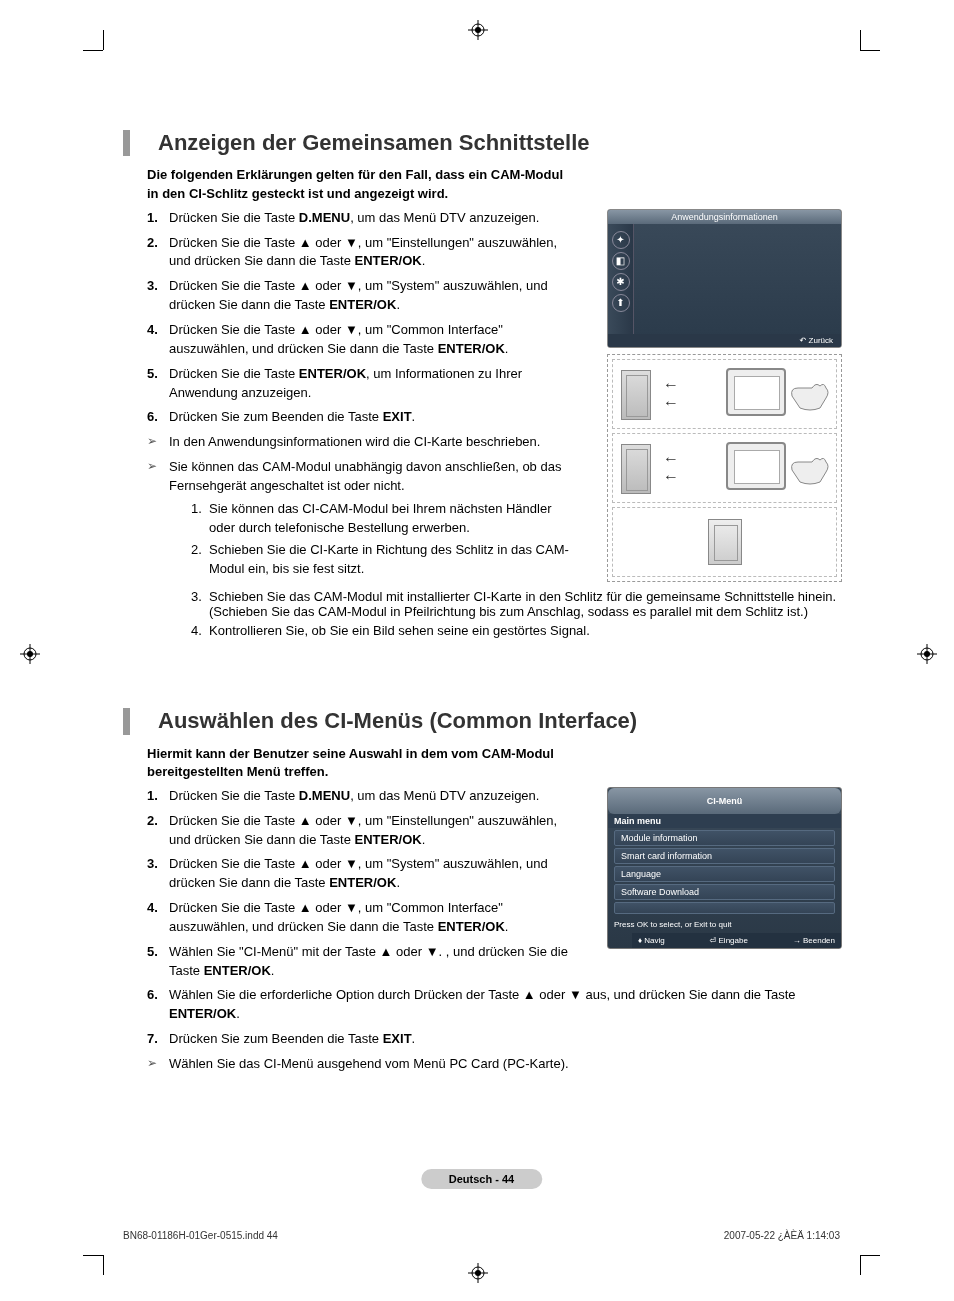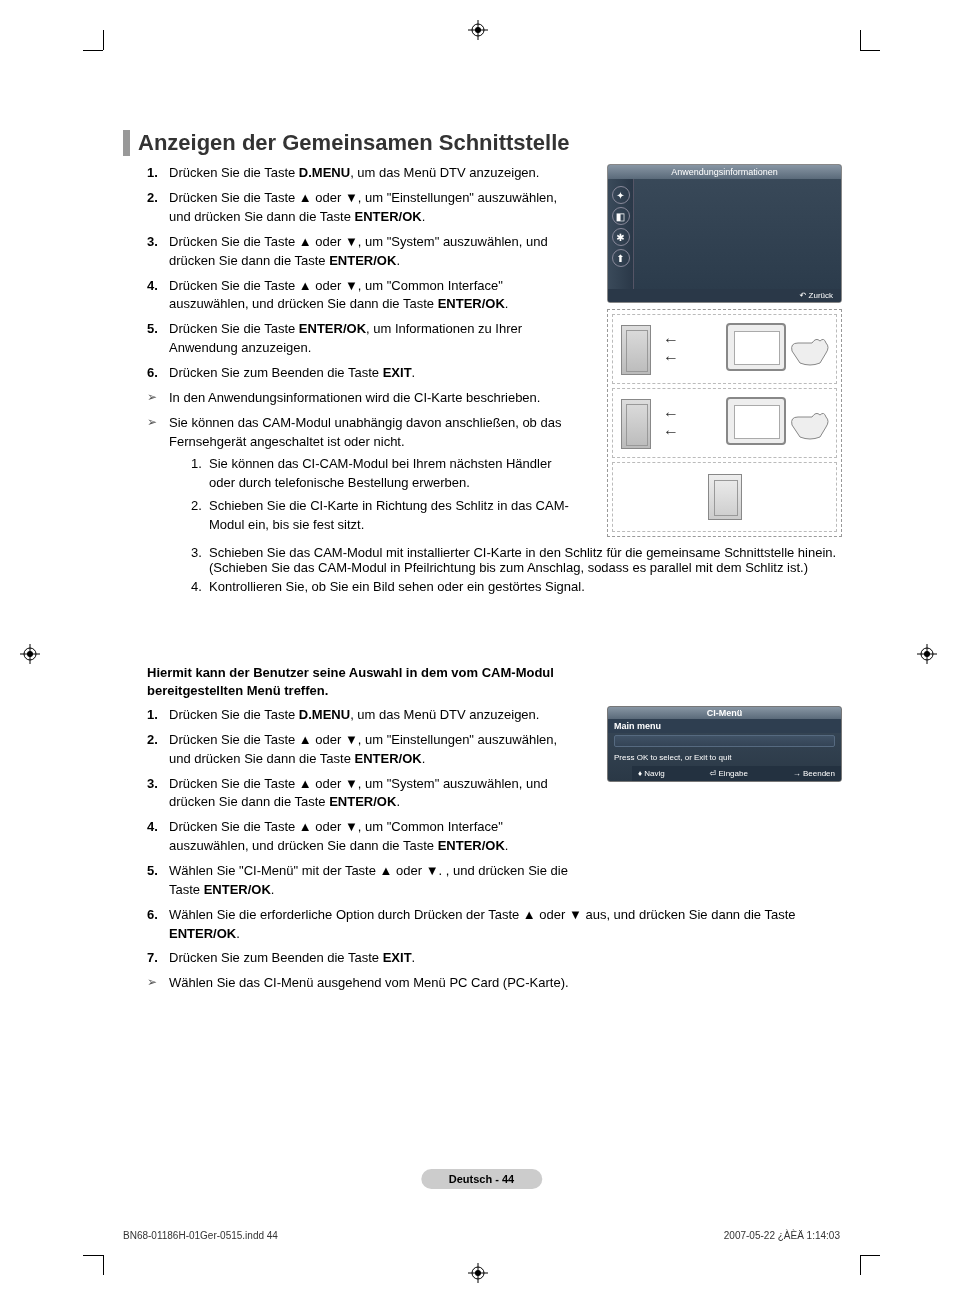--- a/index.html
+++ b/index.html
@@ -34,21 +34,21 @@
     padding: 80px 20px 30px 20px;
   }
 
   .section { margin-bottom: 40px; }
 
   .section-title {
     font-size: 22px;
     font-weight: bold;
     color: #333;
     border-left: 7px solid #999;
-    padding-left: 8px;
+    padding-left: 28px;
     margin-bottom: 8px;
     line-height: 1.2;
   }
   .section-title::before {
     content: "";
     display: inline-block;
   }
   .heading-wrap { display: flex; align-items: center; }
 
   .intro {
@@ -187,23 +187,24 @@
     border: 1px solid #777;
     background: linear-gradient(#3a4a5a, #2a3846);
     color: #fff;
     font-size: 9px;
     border-radius: 3px;
     overflow: hidden;
   }
   .ci-title {
     text-align: center;
     background: linear-gradient(#8896a4, #5a6a7a);
-    padding: 1px;
+    padding: 8px;
     font-weight: bold;
     font-size: 9px;
+    border-radius: 6px;
   }
   .ci-sub { padding: 2px 6px; background: #2e3e50; font-weight: bold; }
   .ci-item {
     margin: 2px 6px;
     padding: 2px 6px;
     background: linear-gradient(#405266, #344456);
     border: 1px solid #566a80;
     border-radius: 2px;
   }
   .ci-note { padding: 4px 6px; font-size: 8px; }
@@ -280,20 +281,21 @@
       <circle cx="10" cy="10" r="3" fill="#000"></circle>
     </svg>
 </div>
 
 <div class="page">
 
   <div class="section">
     <div class="heading-wrap">
       <div class="section-title">Anzeigen der Gemeinsamen Schnittstelle</div>
     </div>
+    <div class="intro">Die folgenden Erklärungen gelten für den Fall, dass ein CAM-Modul in den CI-Schlitz gesteckt ist und angezeigt wird.</div>
 
     <div class="body-area">
       <div class="left-col">
         <ol class="steps" id="s1steps">
             <li>
               <span class="num">1.</span>
               <span class="txt">Drücken Sie die Taste <b>D.MENU</b>, um das Menü DTV anzuzeigen.</span>
             </li>
             <li>
               <span class="num">2.</span>
@@ -338,21 +340,21 @@
         </div>
       </div>
       <div class="left-col full">
         <ul class="sublist" id="s1sub-b" style="padding-left:44px;">
             <li>
               <span class="sn">3.</span>
               <span class="txt">Schieben Sie das CAM-Modul mit installierter CI-Karte in den Schlitz für die gemeinsame Schnittstelle hinein. (Schieben Sie das CAM-Modul in Pfeilrichtung bis zum Anschlag, sodass es parallel mit dem Schlitz ist.)</span>
             </li>
             <li>
               <span class="sn">4.</span>
-              <span class="txt">Kontrollieren Sie, ob Sie ein Bild sehen oder ein gestörtes Signal.</span>
+              <span class="txt">Kontrollieren Sie, ob Sie ein Bild sehen seine ein gestörtes Signal.</span>
             </li>
           </ul>
       </div>
 
       <div class="right-panel">
         <div class="osd-box">
           <div class="osd-header">Anwendungsinformationen</div>
           <div class="osd-body">
             <div class="osd-sidebar">
               <div class="ic">✦</div>
@@ -387,20 +389,23 @@
           </div>
           <div class="diag-row diag-card-only">
             <div class="small-card"></div>
           </div>
         </div>
       </div>
     </div>
   </div>
 
   <div class="section" style="margin-top:70px;">
+    <div class="heading-wrap">
+      <div class="section-title">Auswählen des CI-Menüs (Common Interface)</div>
+    </div>
     <div class="intro">Hiermit kann der Benutzer seine Auswahl in dem vom CAM-Modul bereitgestellten Menü treffen.</div>
 
     <div class="body-area">
       <div class="left-col">
         <ol class="steps" id="s2steps-a">
             <li>
               <span class="num">1.</span>
               <span class="txt">Drücken Sie die Taste <b>D.MENU</b>, um das Menü DTV anzuzeigen.</span>
             </li>
             <li>
@@ -435,20 +440,26 @@
         <div class="note">
           <span class="arrow">➢</span>
           <span class="txt">Wählen Sie das CI-Menü ausgehend vom Menü PC Card (PC-Karte).</span>
         </div>
       </div>
 
       <div class="right-panel">
         <div class="ci-menu-box">
           <div class="ci-title">CI-Menü</div>
           <div class="ci-sub">Main menu</div>
+          <div id="ciItems">
+              <div class="ci-item">Module information</div>
+              <div class="ci-item">Smart card information</div>
+              <div class="ci-item">Language</div>
+              <div class="ci-item">Software Download</div>
+            </div>
           <div class="ci-item" style="min-height:12px;"></div>
           <div class="ci-note">Press OK to select, or Exit to quit</div>
           <div class="ci-footer">
             <span>♦ <span>Navig</span></span>
             <span>⏎ <span>Eingabe</span></span>
             <span>→ <span>Beenden</span></span>
           </div>
         </div>
       </div>
     </div>

